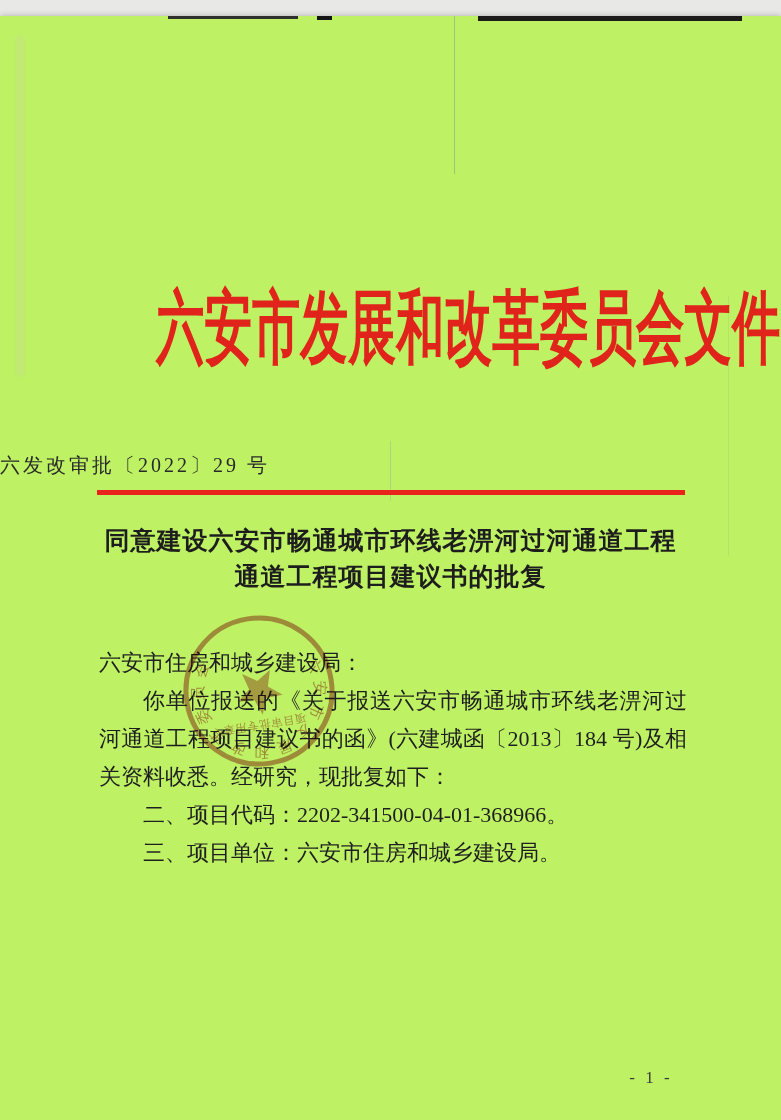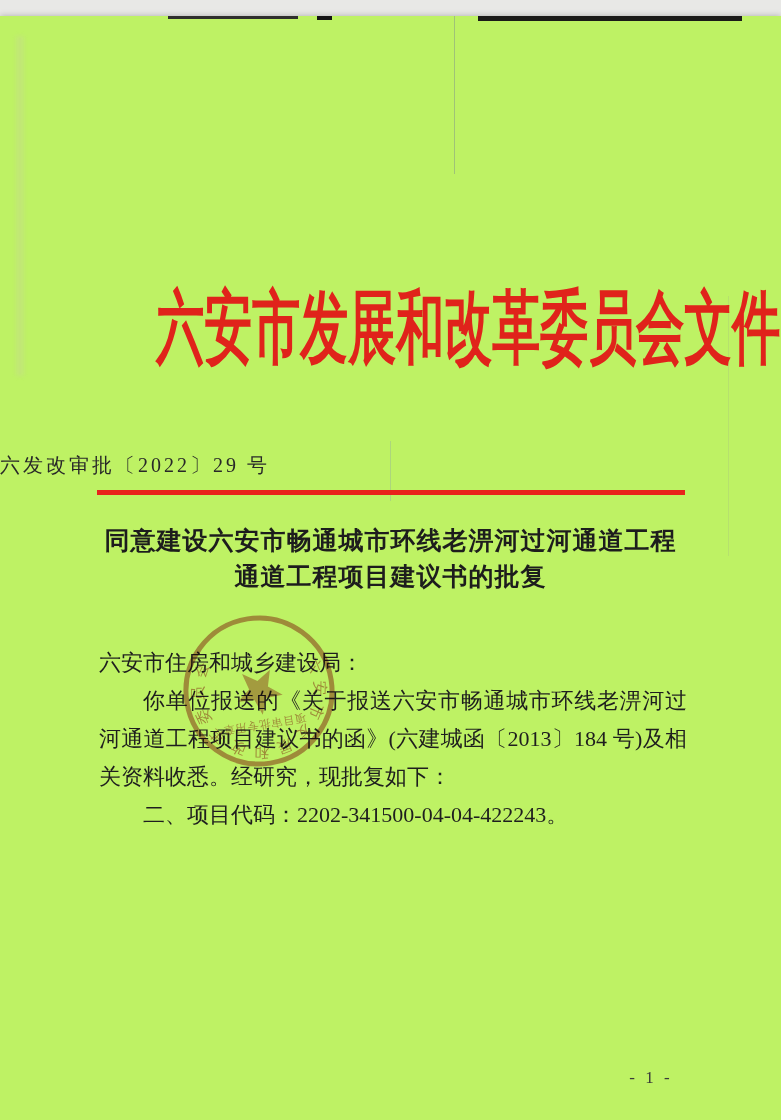--- a/index.html
+++ b/index.html
@@ -97,21 +97,22 @@
   <div class="red-rule"></div>
 
   <div class="doc-title">
     <div>同意建设六安市畅通城市环线老淠河过河通道工程</div>
     <div>通道工程项目建议书的批复</div>
   </div>
 
   <div class="body-text">
     <p class="recipient">六安市住房和城乡建设局：</p>
     <p>你单位报送的《关于报送六安市畅通城市环线老淠河过河通道工程项目建议书的函》(六建城函〔2013〕184 号)及相关资料收悉。经研究，现批复如下：</p>
-    <p>二、项目代码：2202-341500-04-04-422243。</p>
+    <p>二、项目代码：2202-341500-04-01-368966。</p>
+    <p>三、项目单位：六安市住房和城乡建设局。</p>
   </div>
 
   <div class="seal">
     <svg width="160" height="160" viewBox="0 0 160 160">
       <g transform="rotate(171 80 80)" fill="#b03a35" stroke="none">
         <circle cx="80" cy="80" r="73" fill="none" stroke="#b03a35" stroke-width="5"></circle>
         <defs>
           <path id="sealArc" d="M 37,116 A 56,56 0 1 1 123,116" fill="none"></path>
         </defs>
         <text font-size="15" letter-spacing="7" font-family="Liberation Serif, DejaVu Serif, serif">

